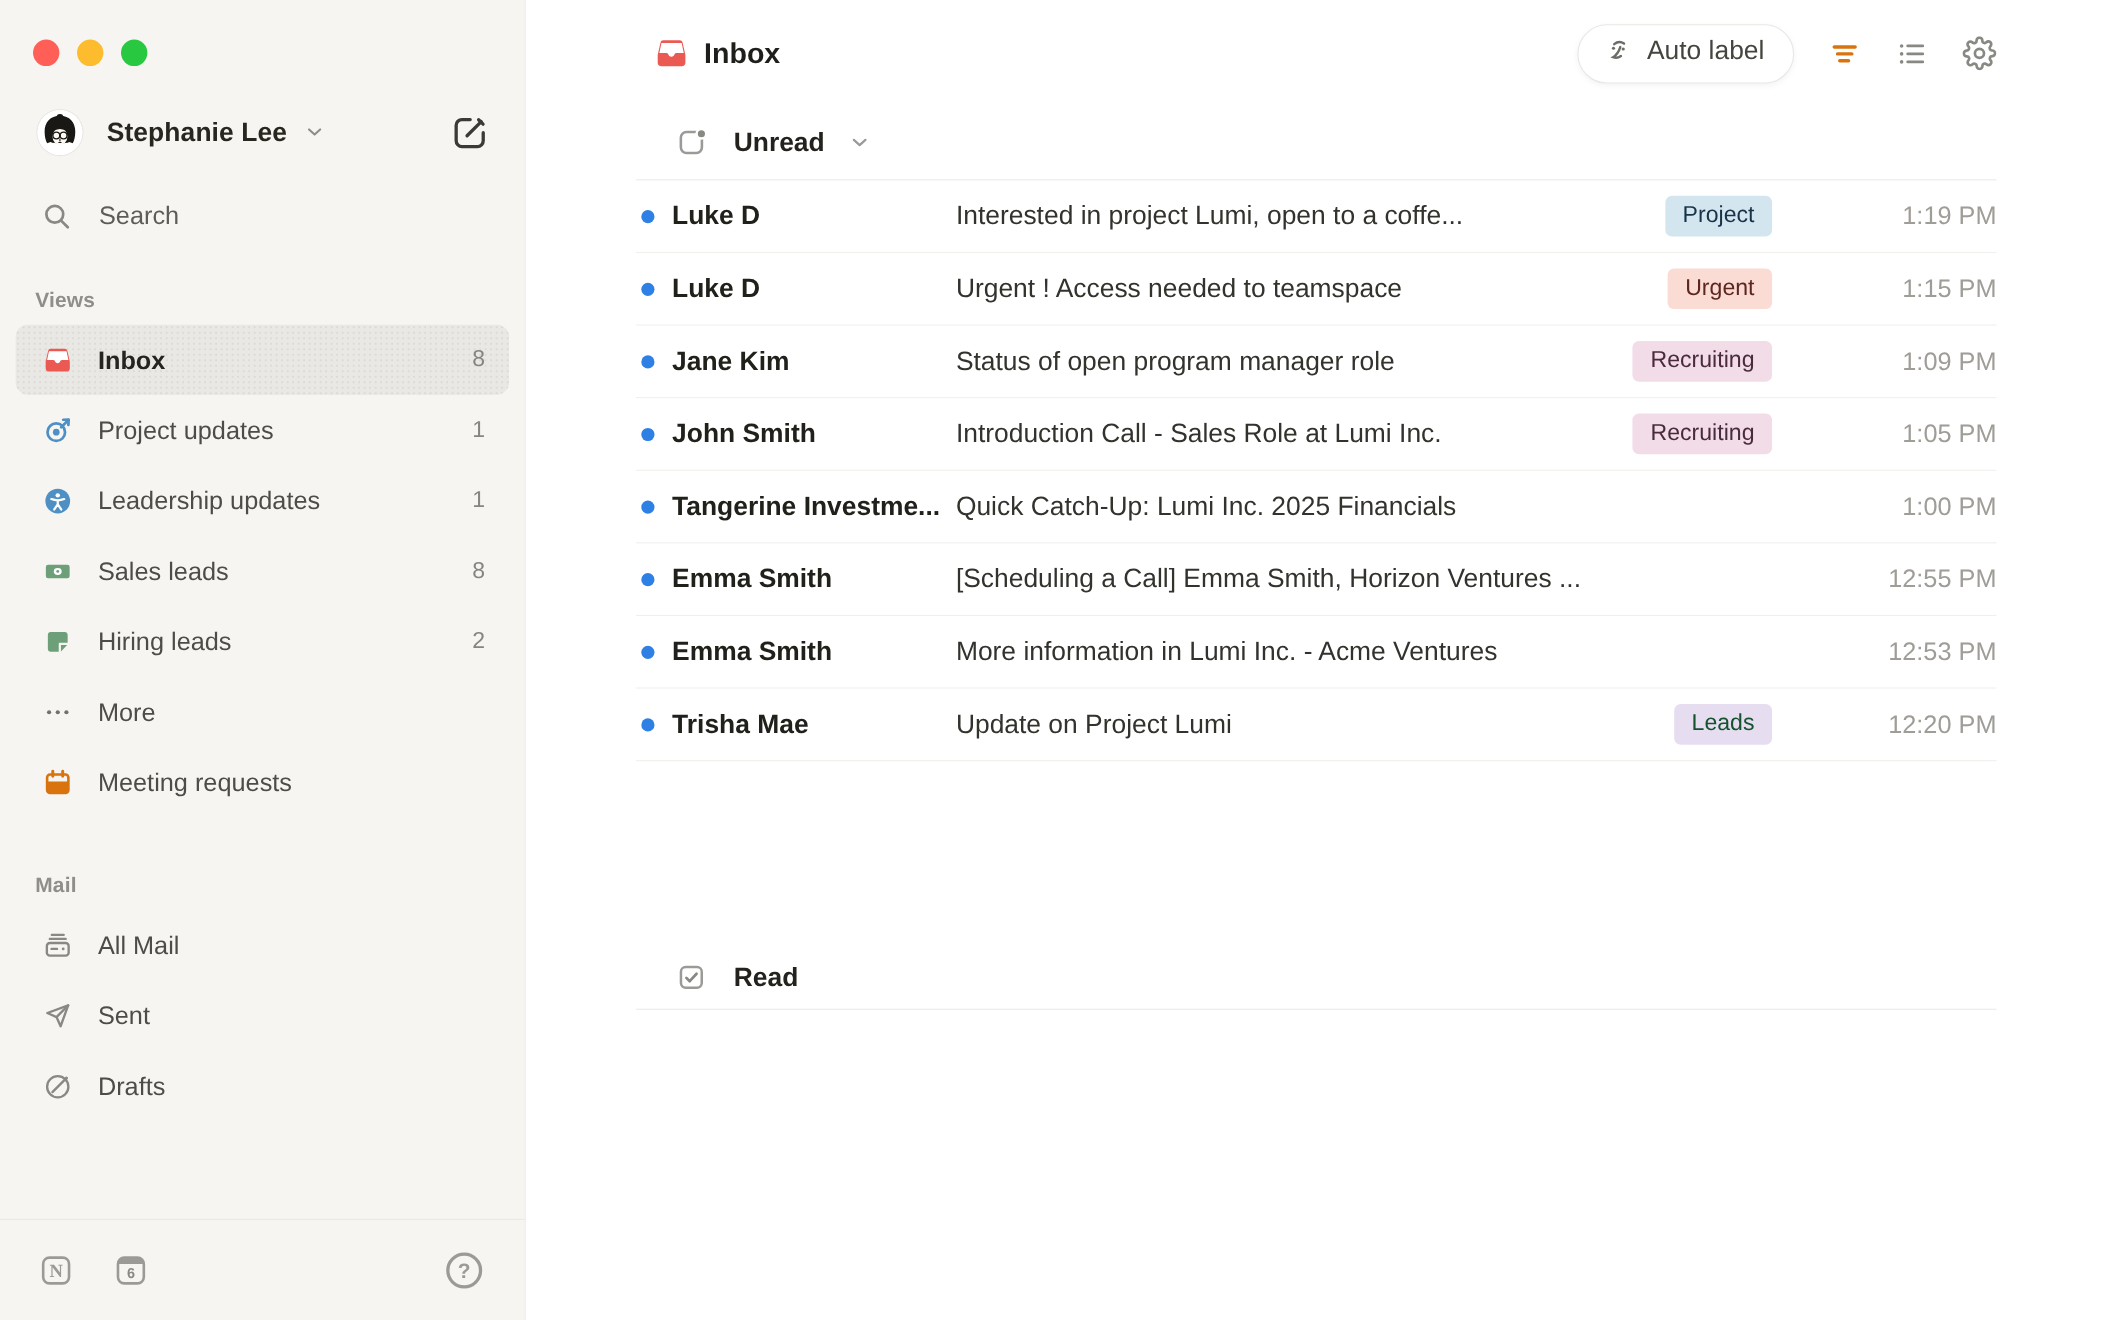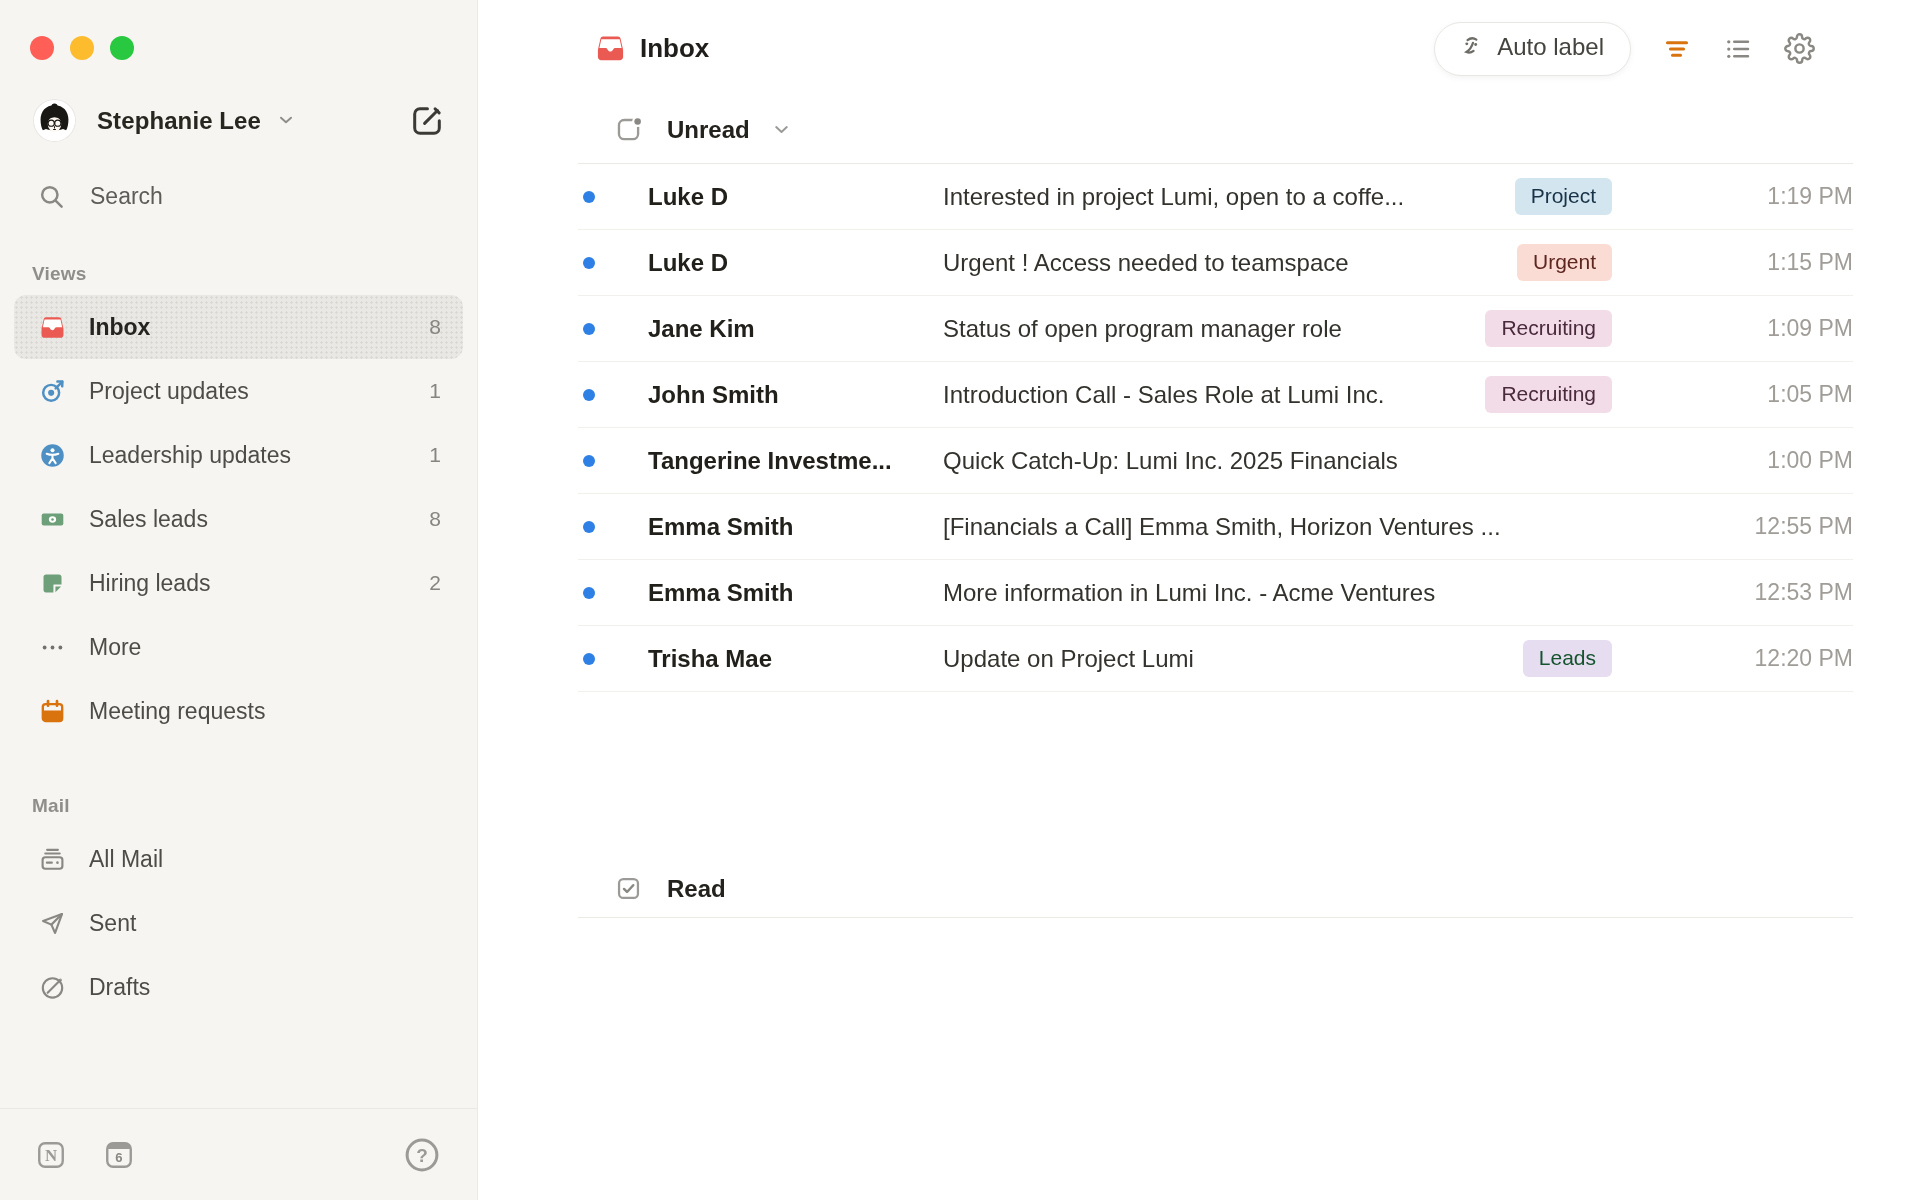--- a/index.html
+++ b/index.html
@@ -62,29 +62,29 @@
   .main-title { margin-left:14px; font-size:26px; font-weight:700; color:#1f1e1a; }
   .autolabel-btn {
     margin-left:auto; height:54px; padding:0 26px 4px 22px; border-radius:27px;
     border:1px solid #e9e7e4; background:#fff; display:flex; align-items:center; gap:12px;
     box-shadow:0 2px 6px rgba(0,0,0,.05); cursor:pointer;
   }
   .autolabel-btn .lbl { font-size:24px; color:#45443f; font-weight:500; }
   .hdr-icons { display:flex; align-items:center; gap:17px; margin-left:24px; }
   .icon-btn { width:44px; height:44px; display:flex; align-items:center; justify-content:center; border-radius:8px; cursor:pointer; }
 
-  .content { margin:0 67px 0 100px; }
+  .content { margin:0 105px 0 100px; }
   .section-header { display:flex; align-items:center; border-bottom:1px solid #eceae7; padding-left:37px; }
   .section-header.unread { height:67px; }
   .section-header.read { height:58px; margin-top:168px; }
   .sh-icon { width:28px; height:28px; flex:none; }
   .sh-label { margin-left:24px; font-size:24px; font-weight:700; color:#23221d; }
   .section-header .chev { margin-left:20px; margin-top:3px; }
 
-  .email-row { display:flex; align-items:center; height:66px; border-bottom:1px solid #f1f0ed; cursor:pointer;gap:37px; }
+  .email-row { display:flex; align-items:center; height:66px; border-bottom:1px solid #f1f0ed; cursor:pointer; }
   .email-row:last-of-type { border-bottom:none; }
   .dot { width:12px; height:12px; border-radius:50%; background:#2f80e4; margin-left:5px; flex:none; }
   .sender { margin-left:16px; width:258px; flex:none; font-size:24px; font-weight:700; color:#21201b;
             white-space:nowrap; overflow:hidden; }
   .subject { flex:1; font-size:24px; color:#33322d; white-space:nowrap; overflow:hidden; margin-right:24px; }
   .badge { flex:none; margin-right:86px; padding:6px 16px 7px; border-radius:6px; font-size:21px; font-weight:500; white-space:nowrap;}
   .badge:empty { display:none; }
   .badge[data-color="blue"]   { background:#d3e5ef; color:#183347; }
   .badge[data-color="red"]    { background:#fbdcd5; color:#5d2720; }
   .badge[data-color="pink"]   { background:#f2dce7; color:#4a2a3d; }
@@ -379,21 +379,21 @@
       <span class="dot"></span>
       <span class="sender">Tangerine Investme...</span>
       <span class="subject">Quick Catch-Up: Lumi Inc. 2025 Financials</span>
 
       <span class="time">1:00 PM</span>
     </div>
 
     <div class="email-row">
       <span class="dot"></span>
       <span class="sender">Emma Smith</span>
-      <span class="subject">[Financials a Call] Emma Smith, Horizon Ventures ...</span>
+      <span class="subject">[Scheduling a Call] Emma Smith, Horizon Ventures ...</span>
 
       <span class="time">12:55 PM</span>
     </div>
 
     <div class="email-row">
       <span class="dot"></span>
       <span class="sender">Emma Smith</span>
       <span class="subject">More information in Lumi Inc. - Acme Ventures</span>
 
       <span class="time">12:53 PM</span>

